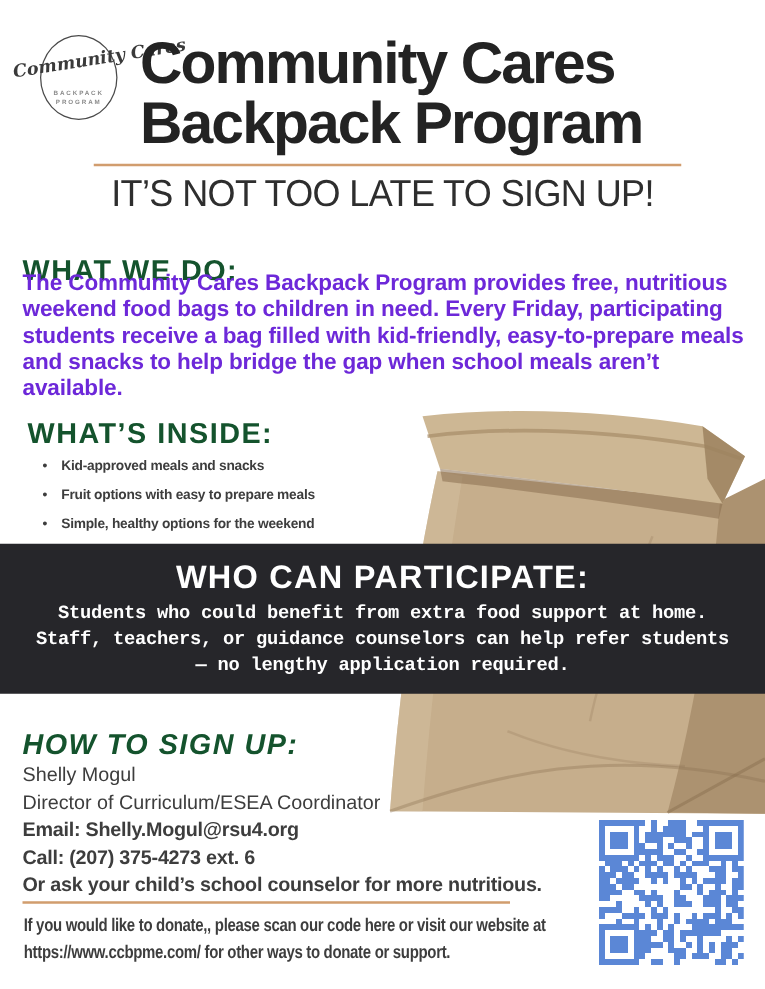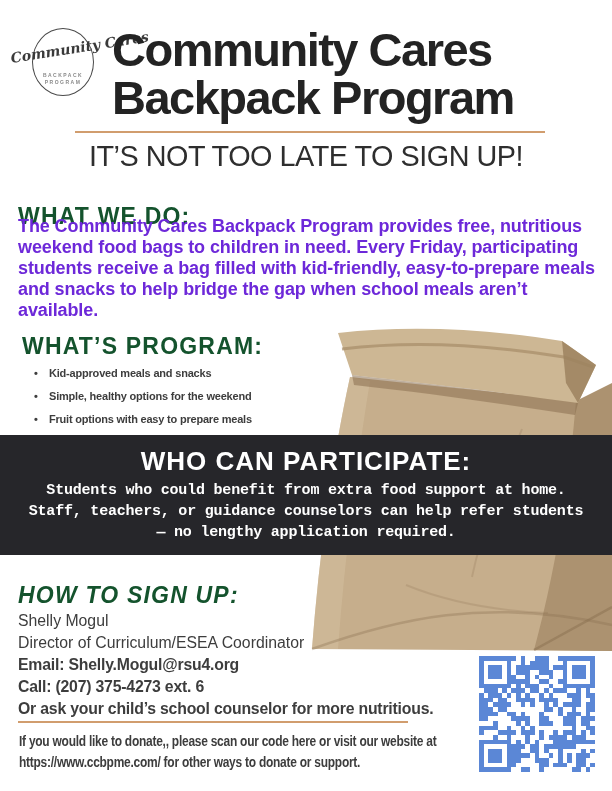--- a/index.html
+++ b/index.html
@@ -174,25 +174,25 @@
     <div>Backpack Program</div>
   </h1>
 
   <div class="rule-top" style="background: rgb(209, 157, 110);"></div>
 
   <div class="subtitle">IT’S NOT TOO LATE TO SIGN UP!</div>
 
   <h2 class="h-section" id="h-what-we-do">WHAT WE DO:</h2>
   <p class="body-par">The Community Cares Backpack Program provides free, nutritious weekend food bags to children in need. Every Friday, participating students receive a bag filled with kid-friendly, easy-to-prepare meals and snacks to help bridge the gap when school meals aren’t available.</p>
 
-  <h2 class="h-section" id="h-whats-inside">WHAT’S PROGRAM:</h2>
+  <h2 class="h-section" id="h-whats-inside">WHAT’S INSIDE:</h2>
   <ul class="bullets">
     <li>Kid-approved meals and snacks</li>
+    <li>Fruit options with easy to prepare meals</li>
     <li>Simple, healthy options for the weekend</li>
-    <li>Fruit options with easy to prepare meals</li>
   </ul>
 
   <div class="bag">
     <svg viewBox="0 0 302 330" width="302" height="330" xmlns="http://www.w3.org/2000/svg">
 
       <path d="M 40,52 C 115,60 195,68 266,76 L 302,92 L 302,326 L 2,324 C 9,232 22,134 40,52 Z" fill="#c6ae8c"></path>
 
       <path d="M 40,52 C 22,134 9,232 2,324 L 28,324 C 35,230 47,136 60,56 Z" fill="#d4bf9f" opacity="0.55"></path>
 
       <path d="M 266,76 L 302,58 L 302,326 L 224,325 C 246,244 259,160 266,76 Z" fill="#ac9270"></path>

